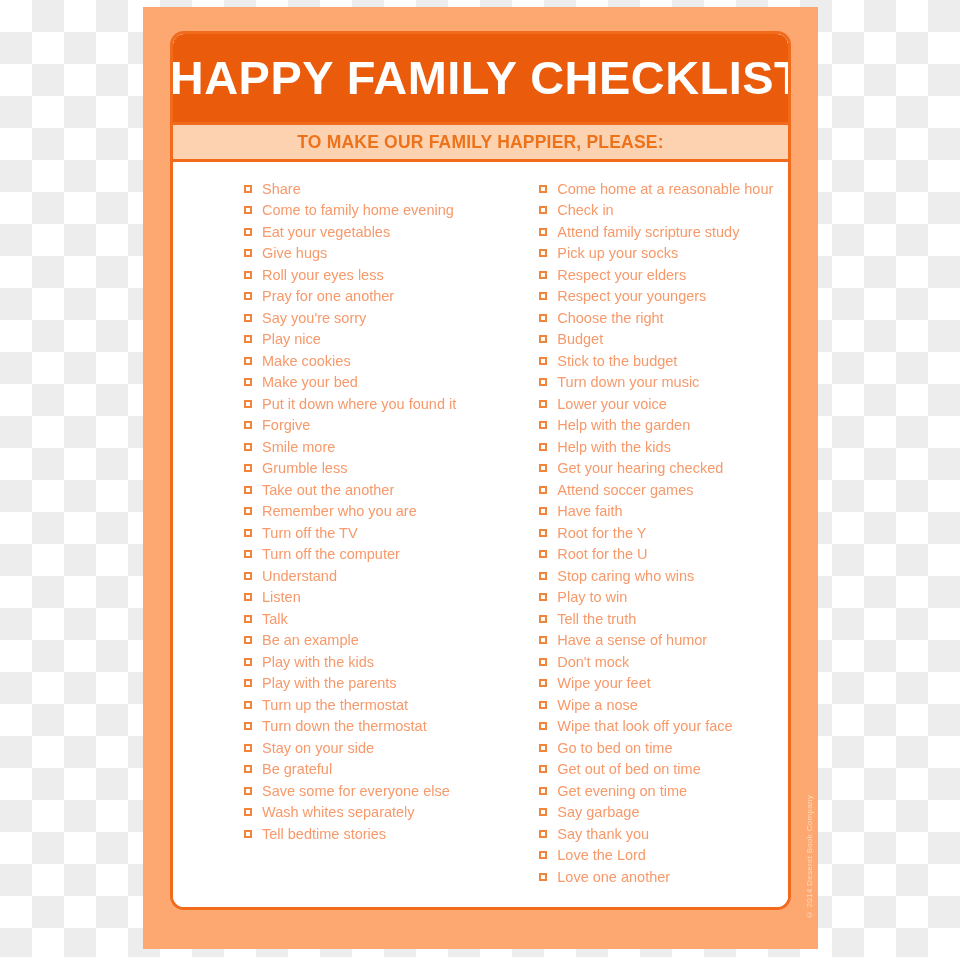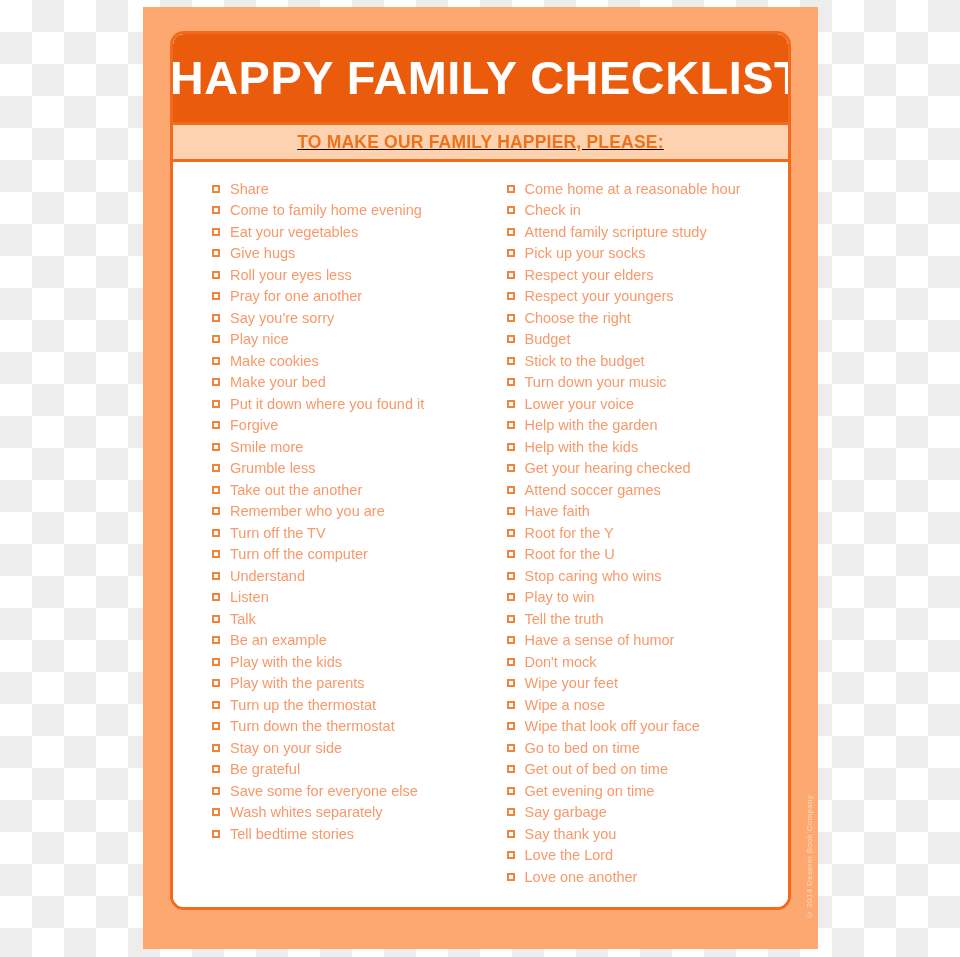--- a/index.html
+++ b/index.html
@@ -70,21 +70,20 @@
   }
 
   #subtitle-bar {
     height: 34px;
     background: #fcd2b0;
     border-top: 3px solid #f26a1b;
     border-bottom: 3px solid #f26a1b;
     display: flex;
     align-items: center;
     justify-content: center;
-    text-decoration: underline;
   }
   #subtitle-text {
     color: #ee7219;
     font-size: 17.5px;
     font-weight: bold;
     letter-spacing: 0.2px;
     white-space: nowrap;
   }
 
   
@@ -93,20 +92,21 @@
     height: 748px;
     background: #ffffff;
     display: flex;
     padding-top: 16px;
     box-sizing: border-box;
   }
   .column {
     flex: 1 1 50%;
     padding-left: 39px;
     box-sizing: border-box;
+    margin-left: 32px;
   }
   .column.right {
     padding-left: 26px;
   }
 
   .check-row {
     display: flex;
     align-items: center;
     height: 21.5px;
   }

